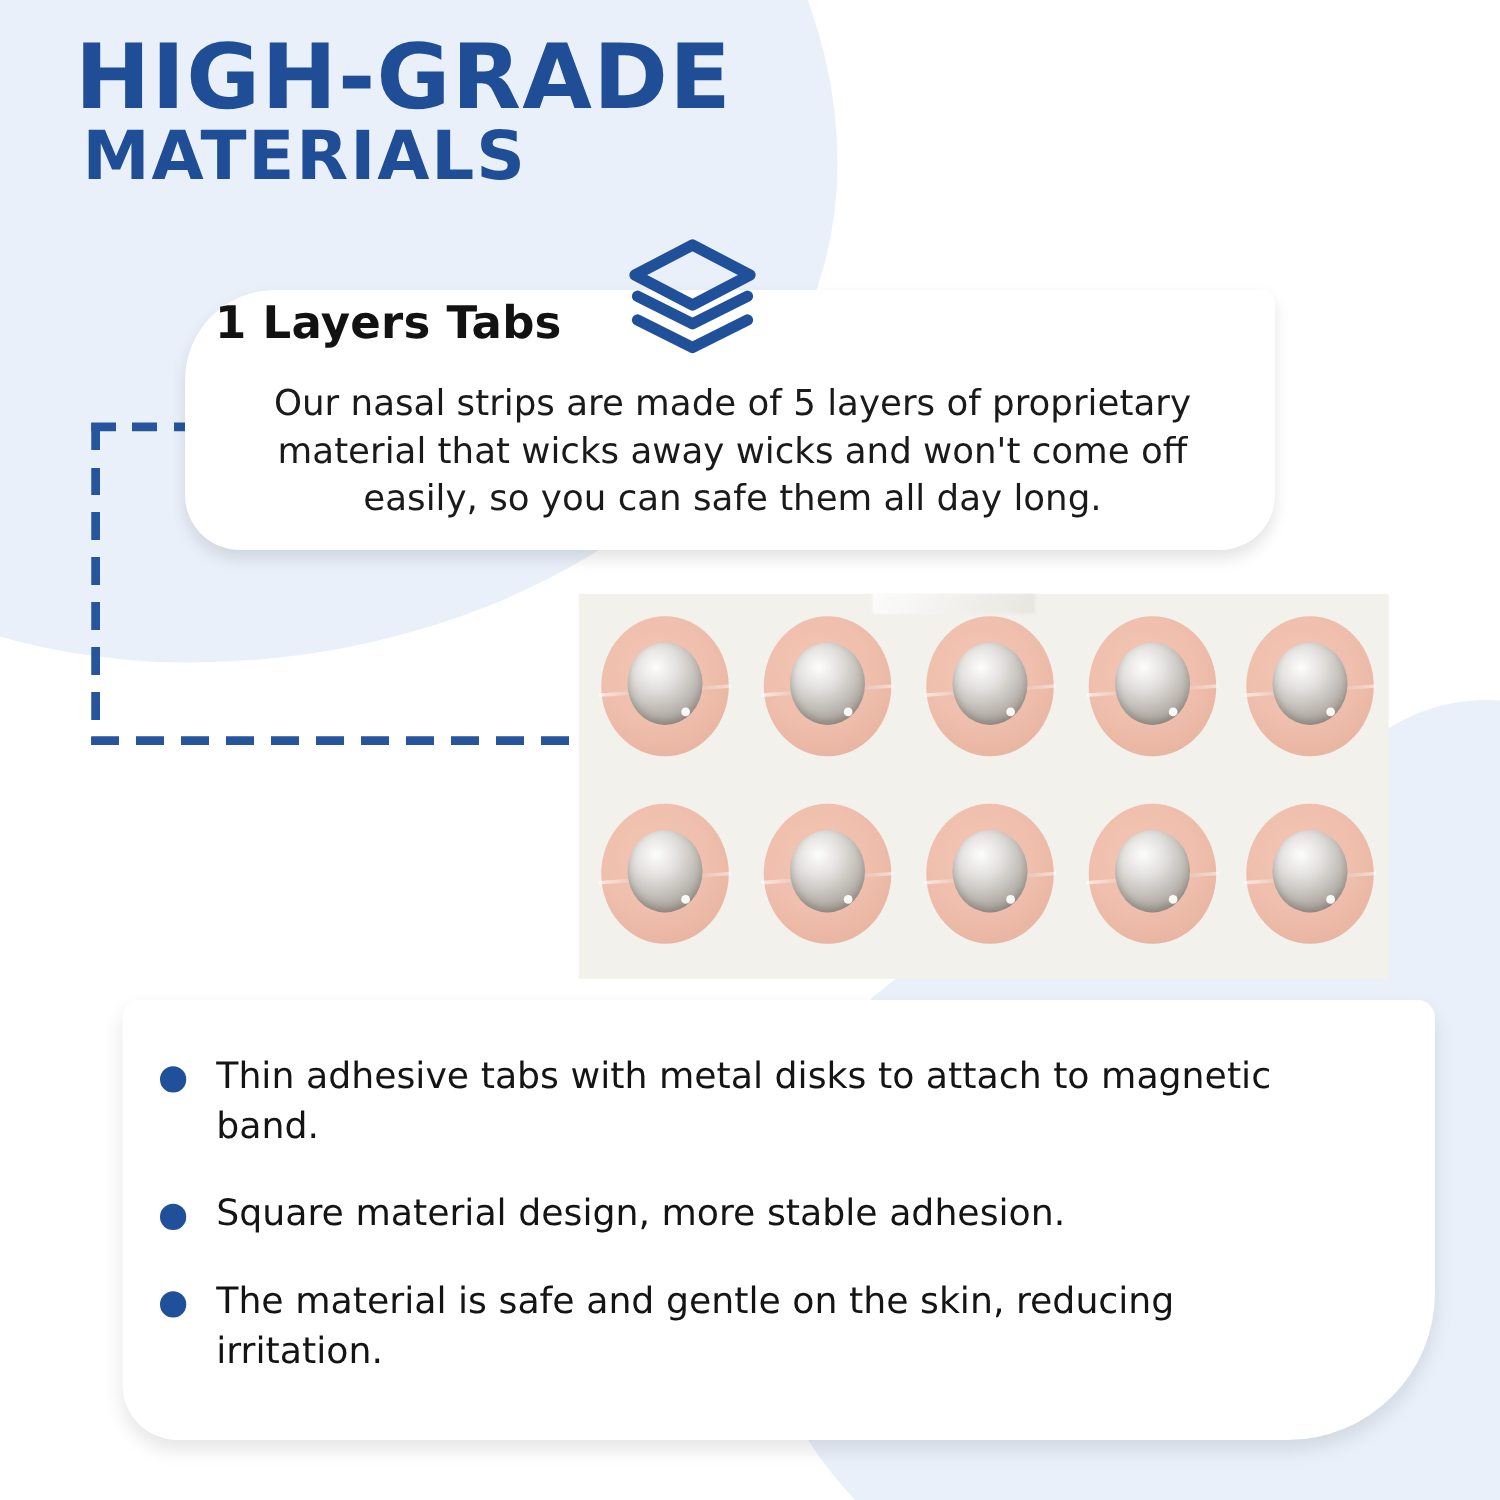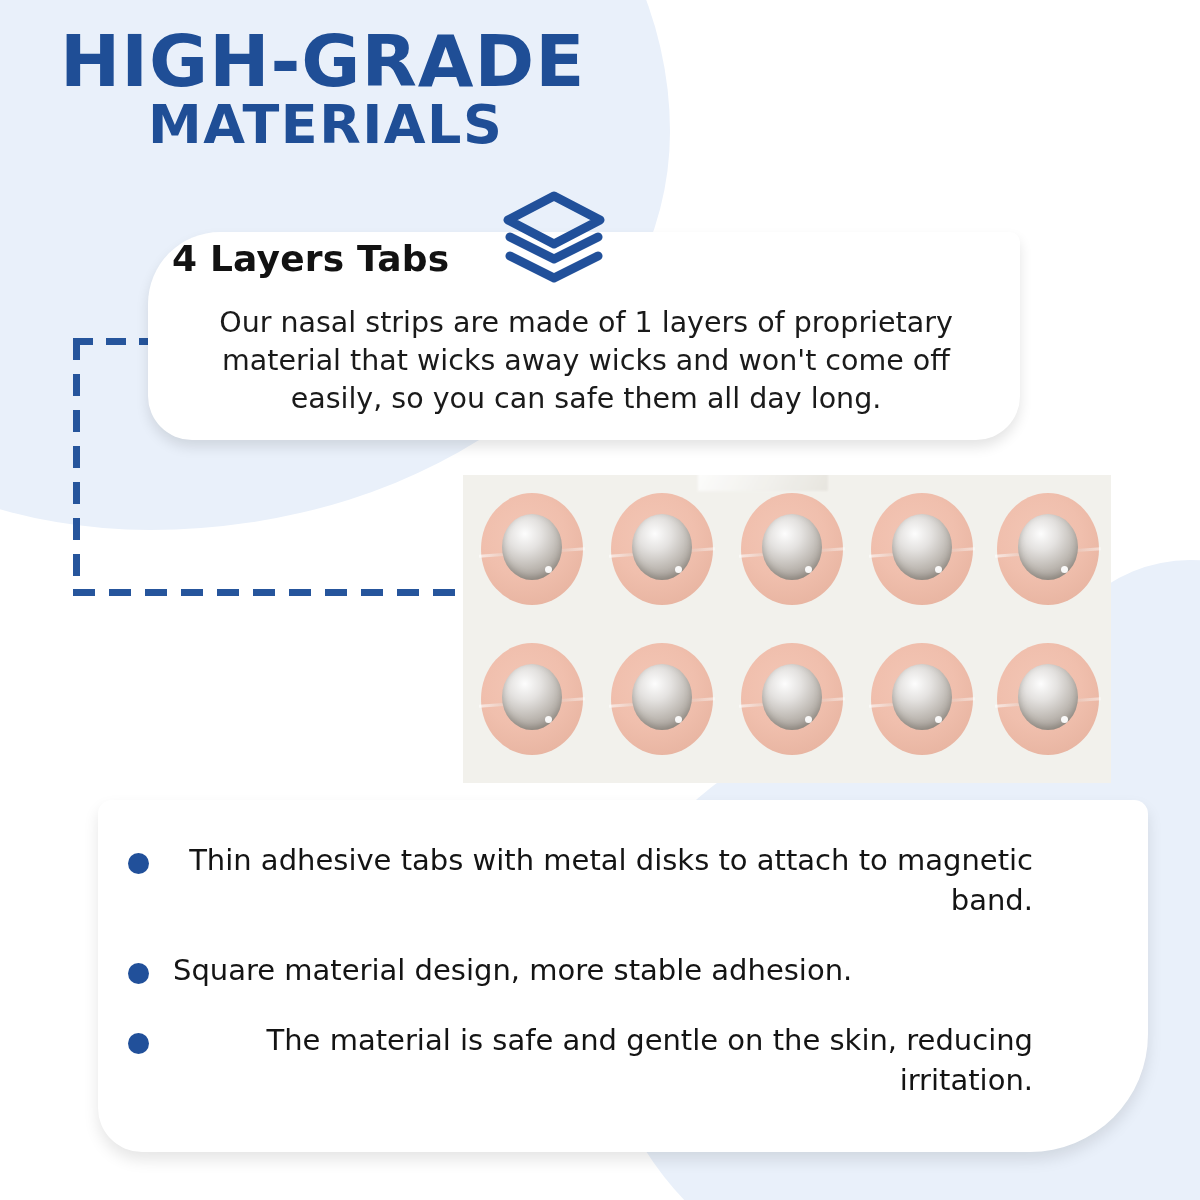--- a/index.html
+++ b/index.html
@@ -26,21 +26,21 @@
     border-radius:50% 46% 50% 50% / 48% 50% 50% 52%;
   }
   .blob-br2 {
     position:absolute; left:1040px; top:560px;
     width:300px; height:300px;
     background:#e9f0fa;
     border-radius:50%;
   }
 
   
-  .headline { position:absolute; left:60px; top:26px;text-align:center; }
+  .headline { position:absolute; left:60px; top:26px; }
   .headline .line1 {
     font-size:72px; font-weight:bold; color:#1f4e96;
     letter-spacing:1px; line-height:0.98;
     font-family:"DejaVu Sans", sans-serif;
   }
   .headline .line2 {
     font-size:54px; font-weight:bold; color:#1f4e96;
     letter-spacing:1.5px; line-height:1.05;
     margin-top:0; margin-left:6px;
   }
@@ -151,21 +151,20 @@
   .bullet { display:flex; align-items:flex-start; margin-bottom:30px; }
   .bullet:last-child { margin-bottom:0; }
   .dot {
     width:21px; height:21px; border-radius:50%;
     background:#21509a; flex:0 0 21px;
     margin-top:13px; margin-right:24px;
   }
   .btext {
     font-size:29px; color:#141414; line-height:1.38;
     max-width:860px;
-    text-align:right;
   }
 </style>
 </head>
 <body>
 
 <div class="stage">
 
   <div class="blob-tl"></div>
   <div class="blob-br"></div>
   <div class="blob-br2"></div>
@@ -176,34 +175,34 @@
   </div>
 
   <div class="dash-frame">
     <div class="dash-top"></div>
     <div class="dash-left"></div>
     <div class="dash-bottom"></div>
   </div>
 
   <div class="text-card"></div>
 
-  <div class="sub-head">4 Layers Tabs</div>
+  <div class="sub-head">1 Layers Tabs</div>
 
   <div class="layers-icon">
     <svg viewBox="0 0 112 100" width="112" height="100" xmlns="http://www.w3.org/2000/svg">
       <g fill="none" stroke="#21509A" stroke-width="9" stroke-linejoin="round" stroke-linecap="round">
         <path d="M56 8 L102 32 L56 56 L10 32 Z"></path>
         <path d="M12 49 L56 71 L100 49"></path>
         <path d="M12 68 L56 90 L100 68"></path>
       </g>
     </svg>
   </div>
 
   <div class="paragraph">
-    <span class="pl">Our nasal strips are made of 1 layers of proprietary</span>
+    <span class="pl">Our nasal strips are made of 5 layers of proprietary</span>
     <span class="pl">material that wicks away wicks and won't come off</span>
     <span class="pl">easily, so you can safe them all day long.</span>
   </div>
 
   <div class="photo">
     <div class="sheen"></div>
     <div id="tab-grid">
         <div class="tab" style="left: 18px; top: 18px;">
           <div class="disk"></div>
         </div>

